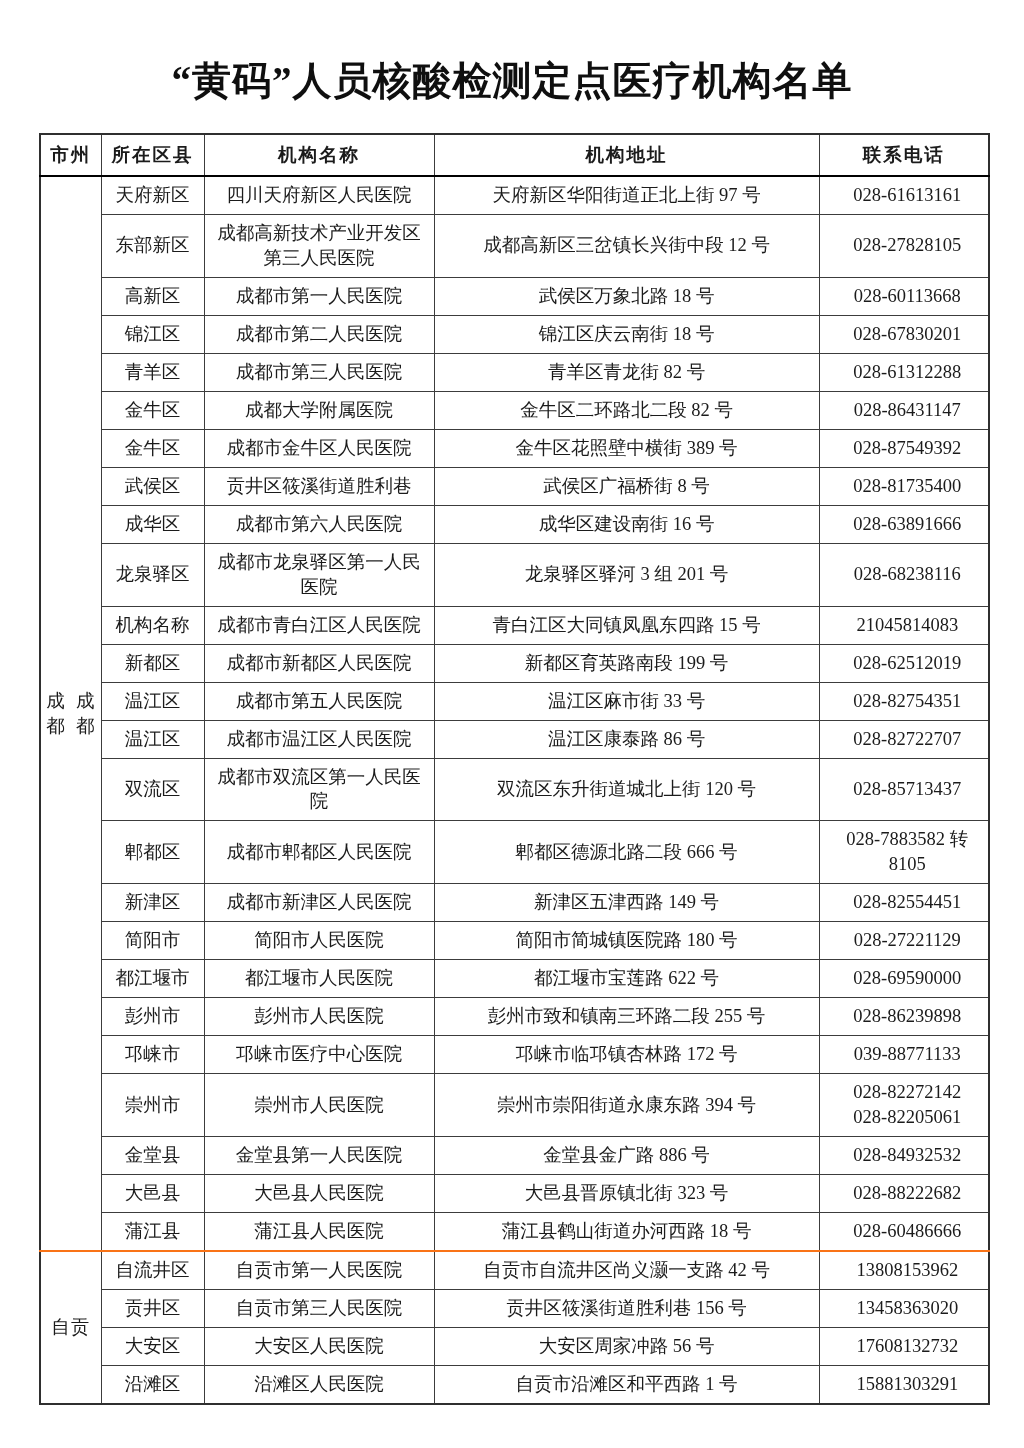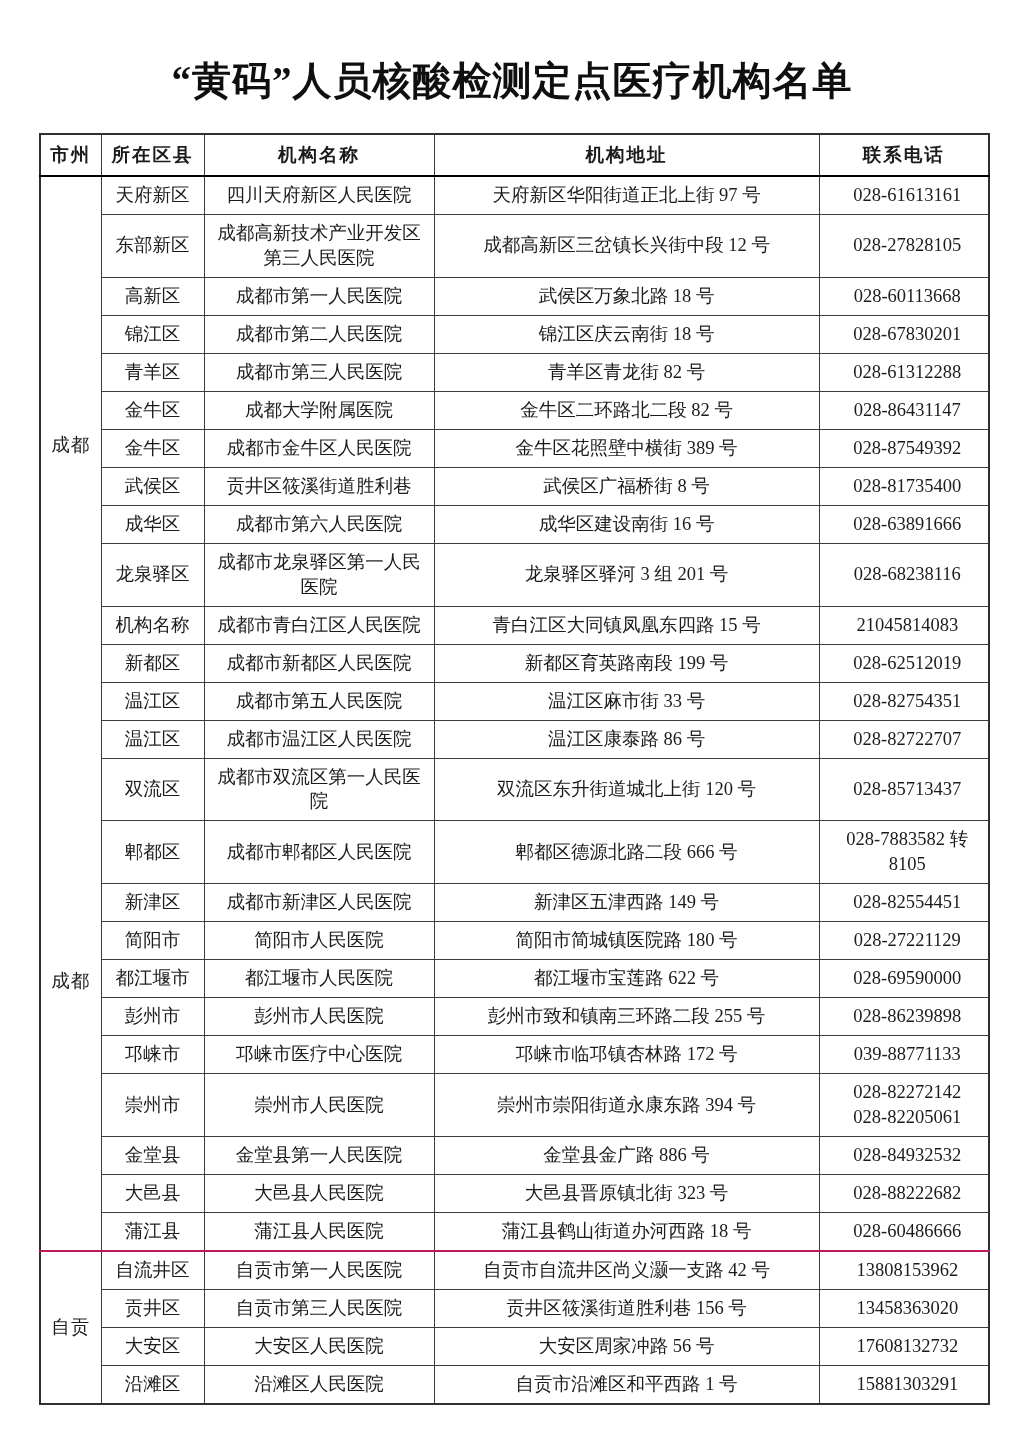--- a/index.html
+++ b/index.html
@@ -48,31 +48,30 @@
     color: #1b1b1b;
     word-break: break-word;
   }
   .doc-table thead th {
     height: 28px;
     font-weight: bold;
     letter-spacing: 2px;
     border-bottom: 2px solid #000000;
   }
   .doc-table tr.section-top td {
-    border-top: 2px solid #be185d;
+    border-top: 2px solid #f97316;
   }
   td.city-cell {
     position: relative;
     padding: 0;
   }
   .city-labels {
     position: absolute;
     top: 0; left: 0; right: 0; bottom: 0;
     display: flex;
-    flex-direction: column;
     justify-content: space-around;
     align-items: center;
   }
   .city-labels span {
     letter-spacing: 1px;
   }
   td.phone-cell {
     white-space: pre-line;
     padding-left: 12px;
   }

